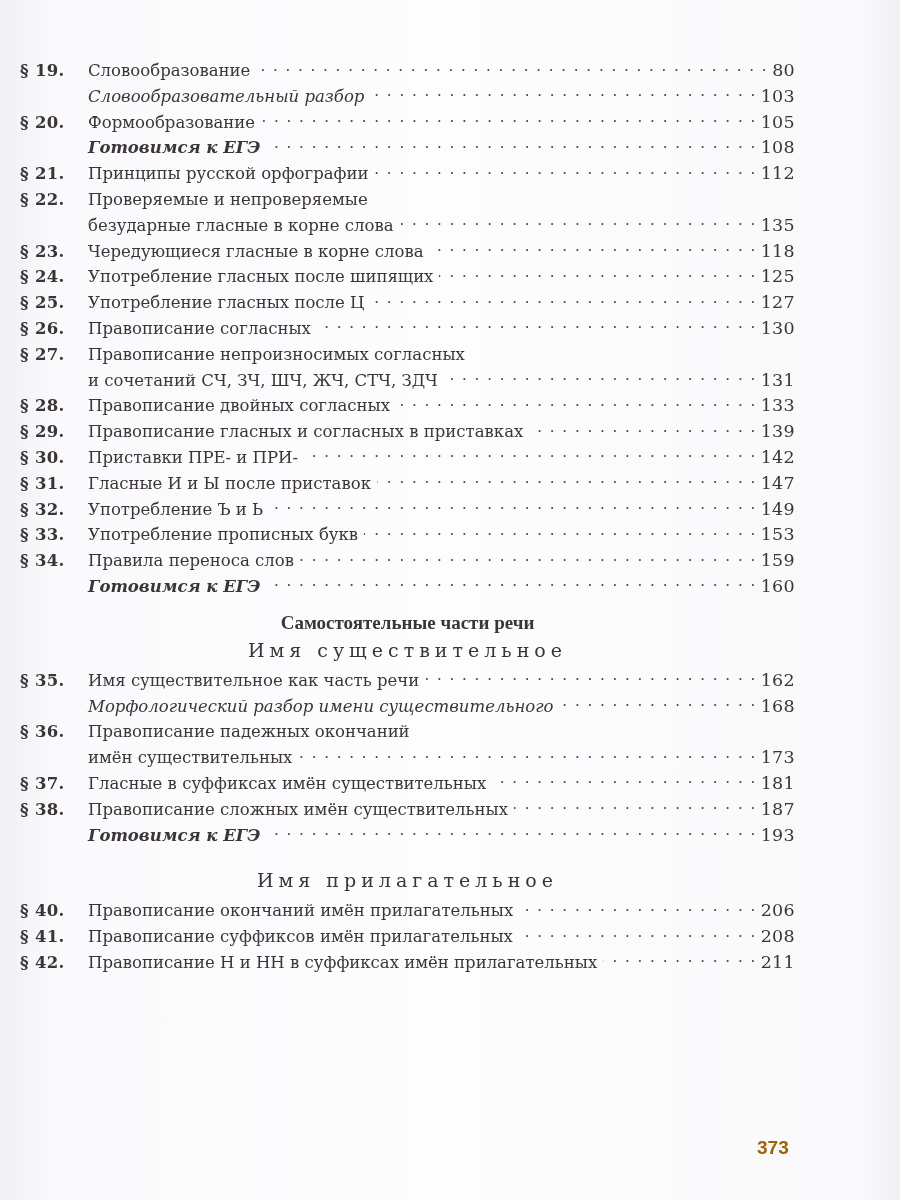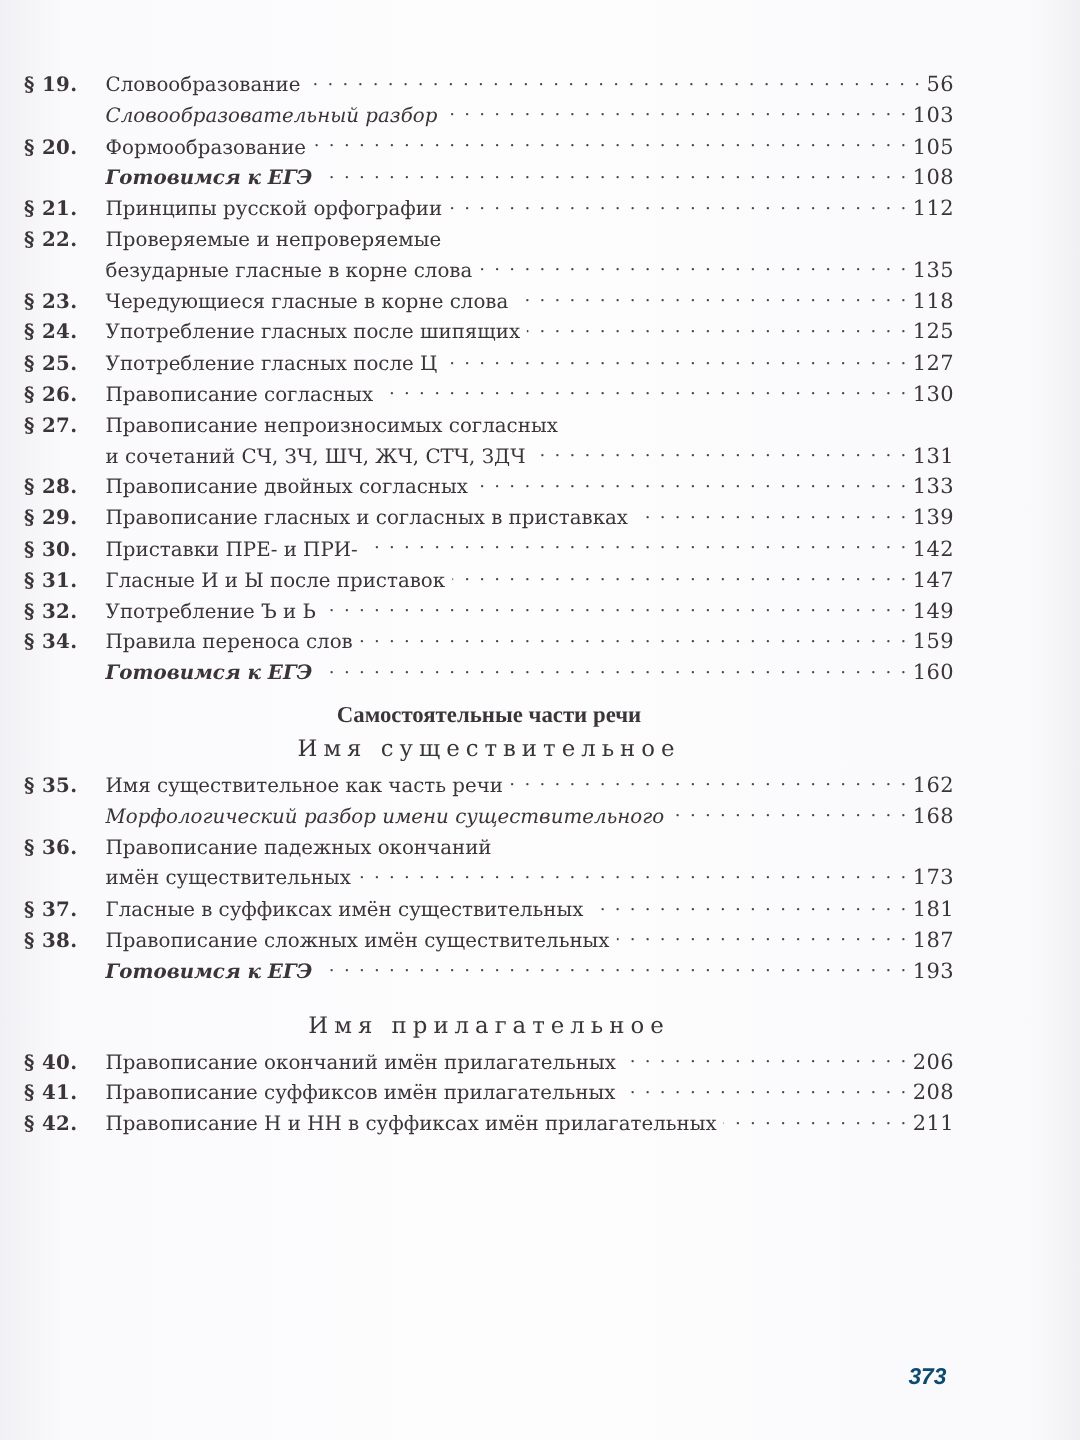--- a/index.html
+++ b/index.html
@@ -76,36 +76,35 @@
     font-size: 19px;
     letter-spacing: 5px;
     height: 28px; line-height: 28px;
     margin-bottom: 4px;
   }
   .spaced-heading.second { margin-top: 18px; }
   .folio {
     position: absolute; left: 757px; top: 1137px;
     font-family: "Liberation Sans", "DejaVu Sans", sans-serif;
     font-weight: bold; font-size: 19px;
-    color: #0c4a6e;
-    font-style: italic;
+    color: #a16207;
   }
 </style>
 </head>
 <body>
 
 <div class="page-shade"></div>
 
 <div class="toc">
 
   <div class="row">
     <span class="num">§ 19.</span>
     <span class="title">Словообразование</span>
     <span class="dots"></span>
-    <span class="page">56</span>
+    <span class="page">80</span>
   </div>
   <div class="row">
     <span class="num"></span>
     <span class="title italic">Словообразовательный разбор</span>
     <span class="dots"></span>
     <span class="page">103</span>
   </div>
   <div class="row">
     <span class="num">§ 20.</span>
     <span class="title">Формообразование</span>
@@ -194,20 +193,26 @@
     <span class="dots"></span>
     <span class="page">147</span>
   </div>
   <div class="row">
     <span class="num">§ 32.</span>
     <span class="title">Употребление Ъ и Ь</span>
     <span class="dots"></span>
     <span class="page">149</span>
   </div>
   <div class="row">
+    <span class="num">§ 33.</span>
+    <span class="title">Употребление прописных букв</span>
+    <span class="dots"></span>
+    <span class="page">153</span>
+  </div>
+  <div class="row">
     <span class="num">§ 34.</span>
     <span class="title">Правила переноса слов</span>
     <span class="dots"></span>
     <span class="page">159</span>
   </div>
   <div class="row">
     <span class="num"></span>
     <span class="title bold-italic">Готовимся к ЕГЭ</span>
     <span class="dots"></span>
     <span class="page">160</span>

